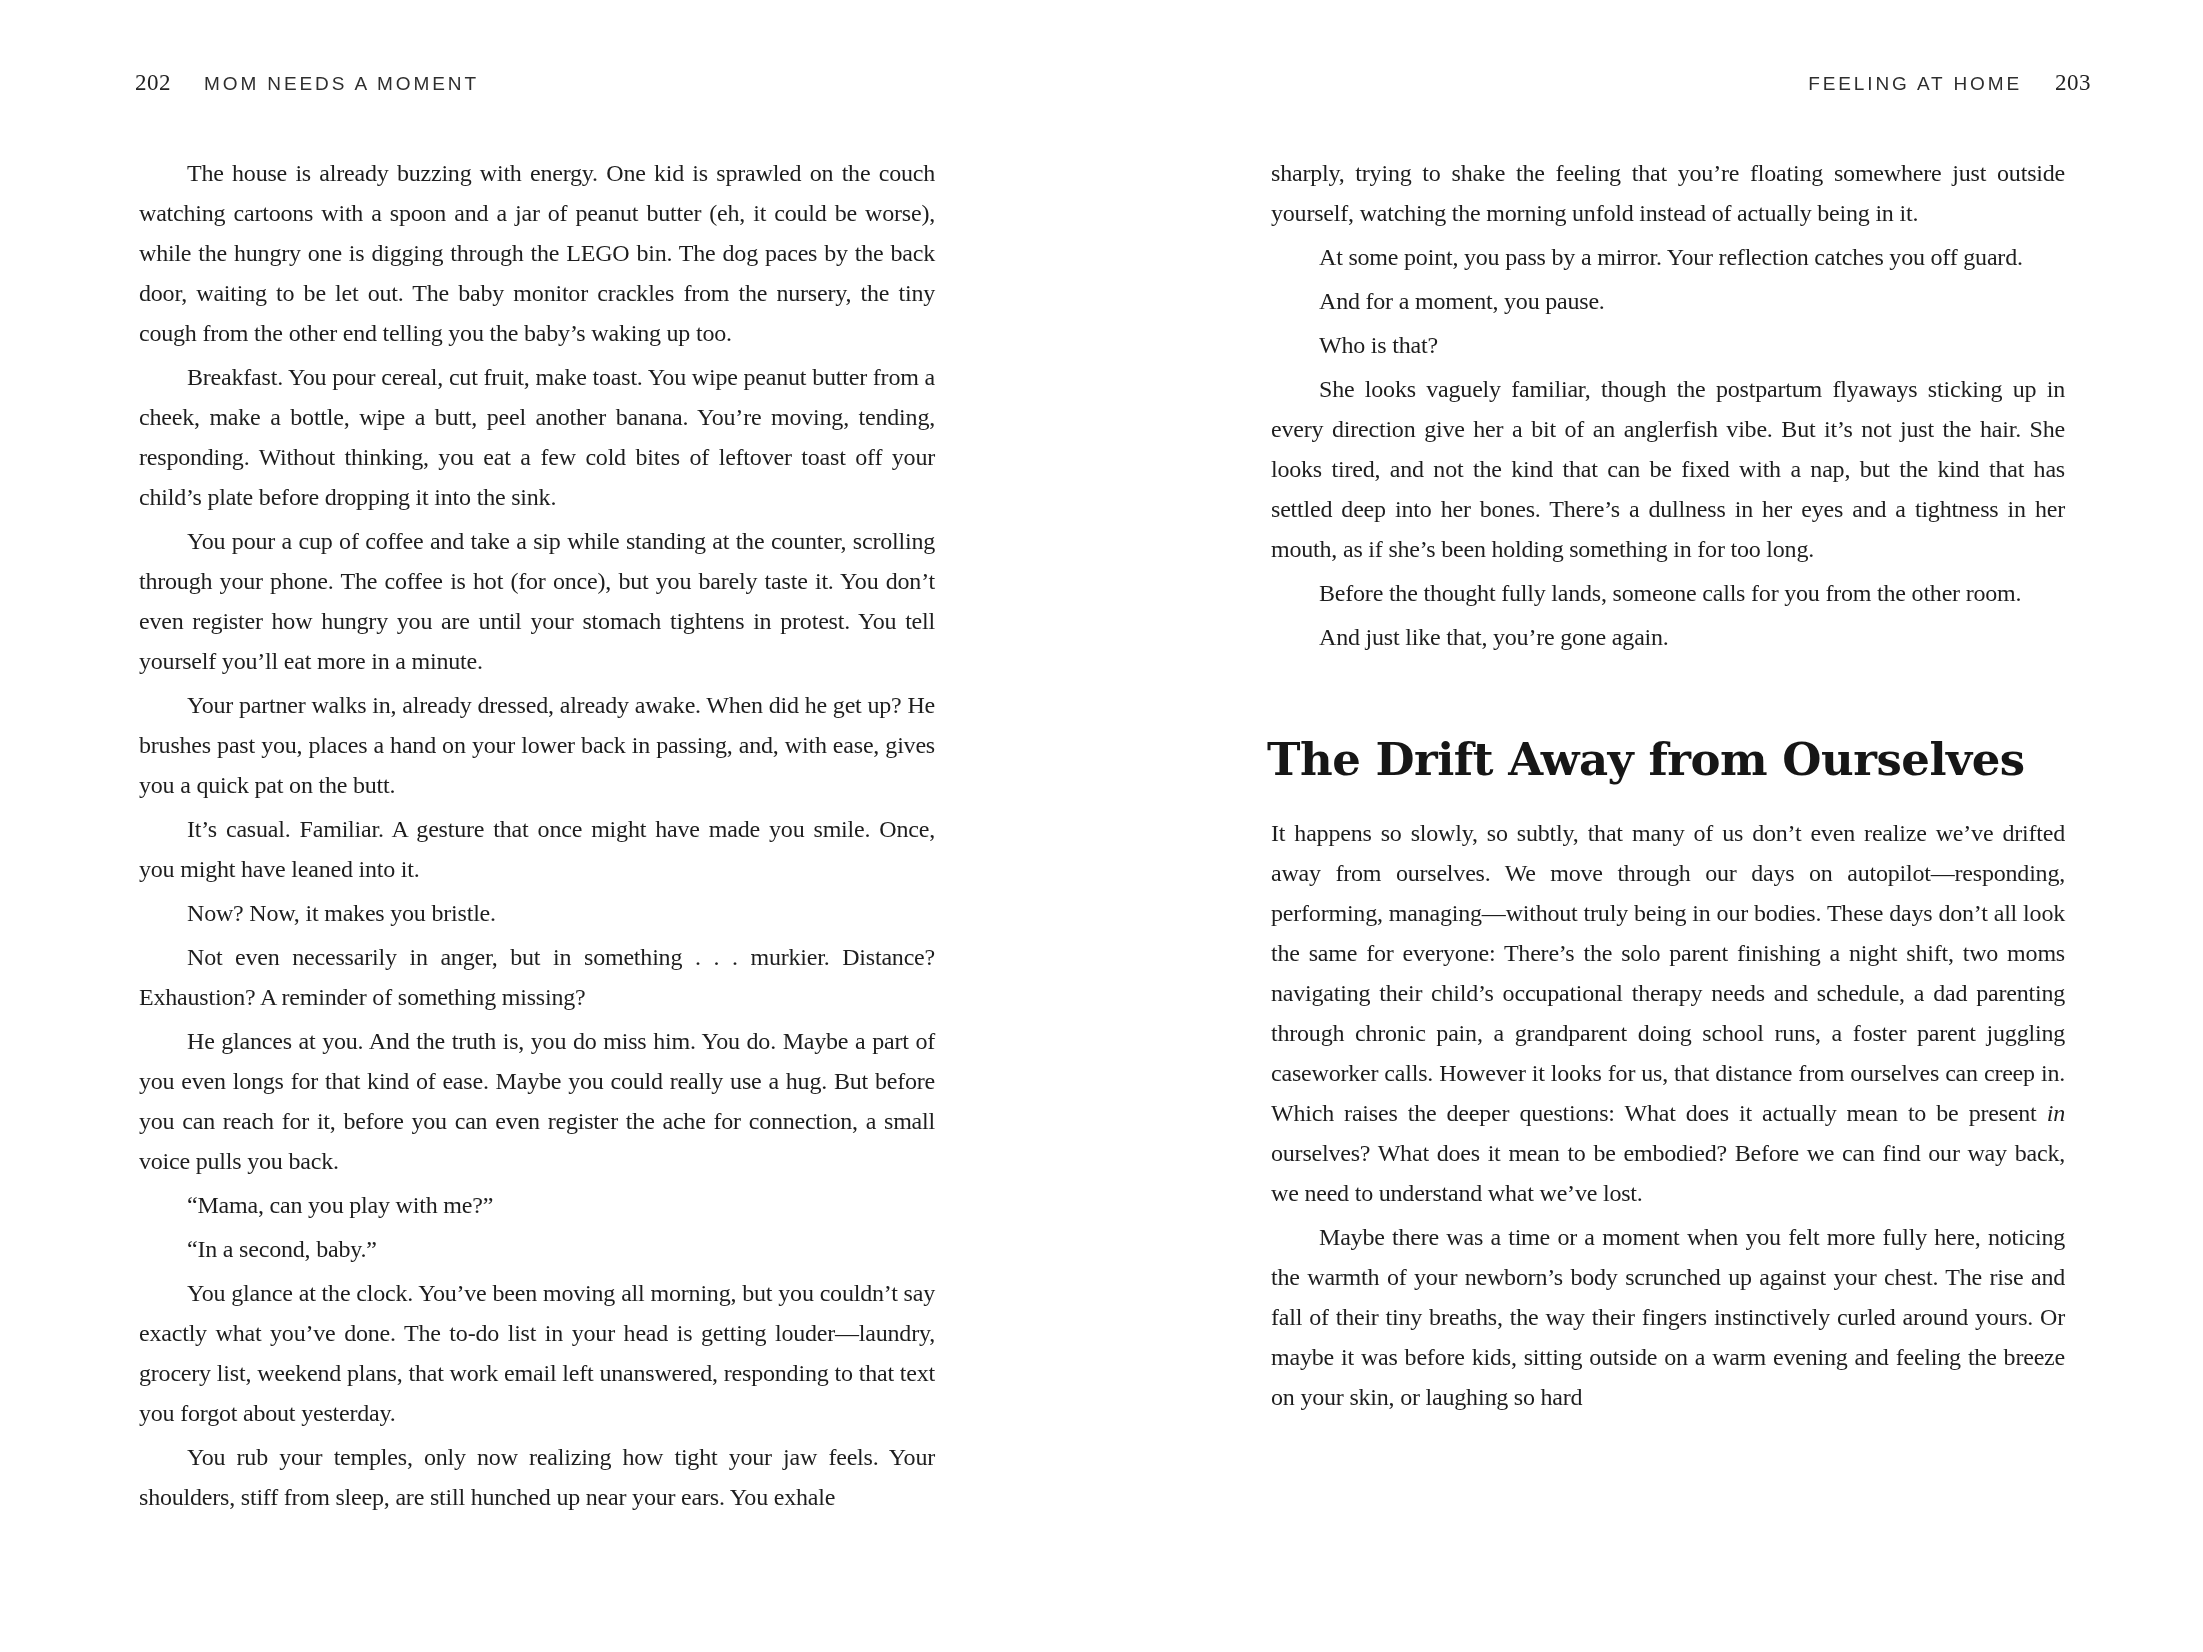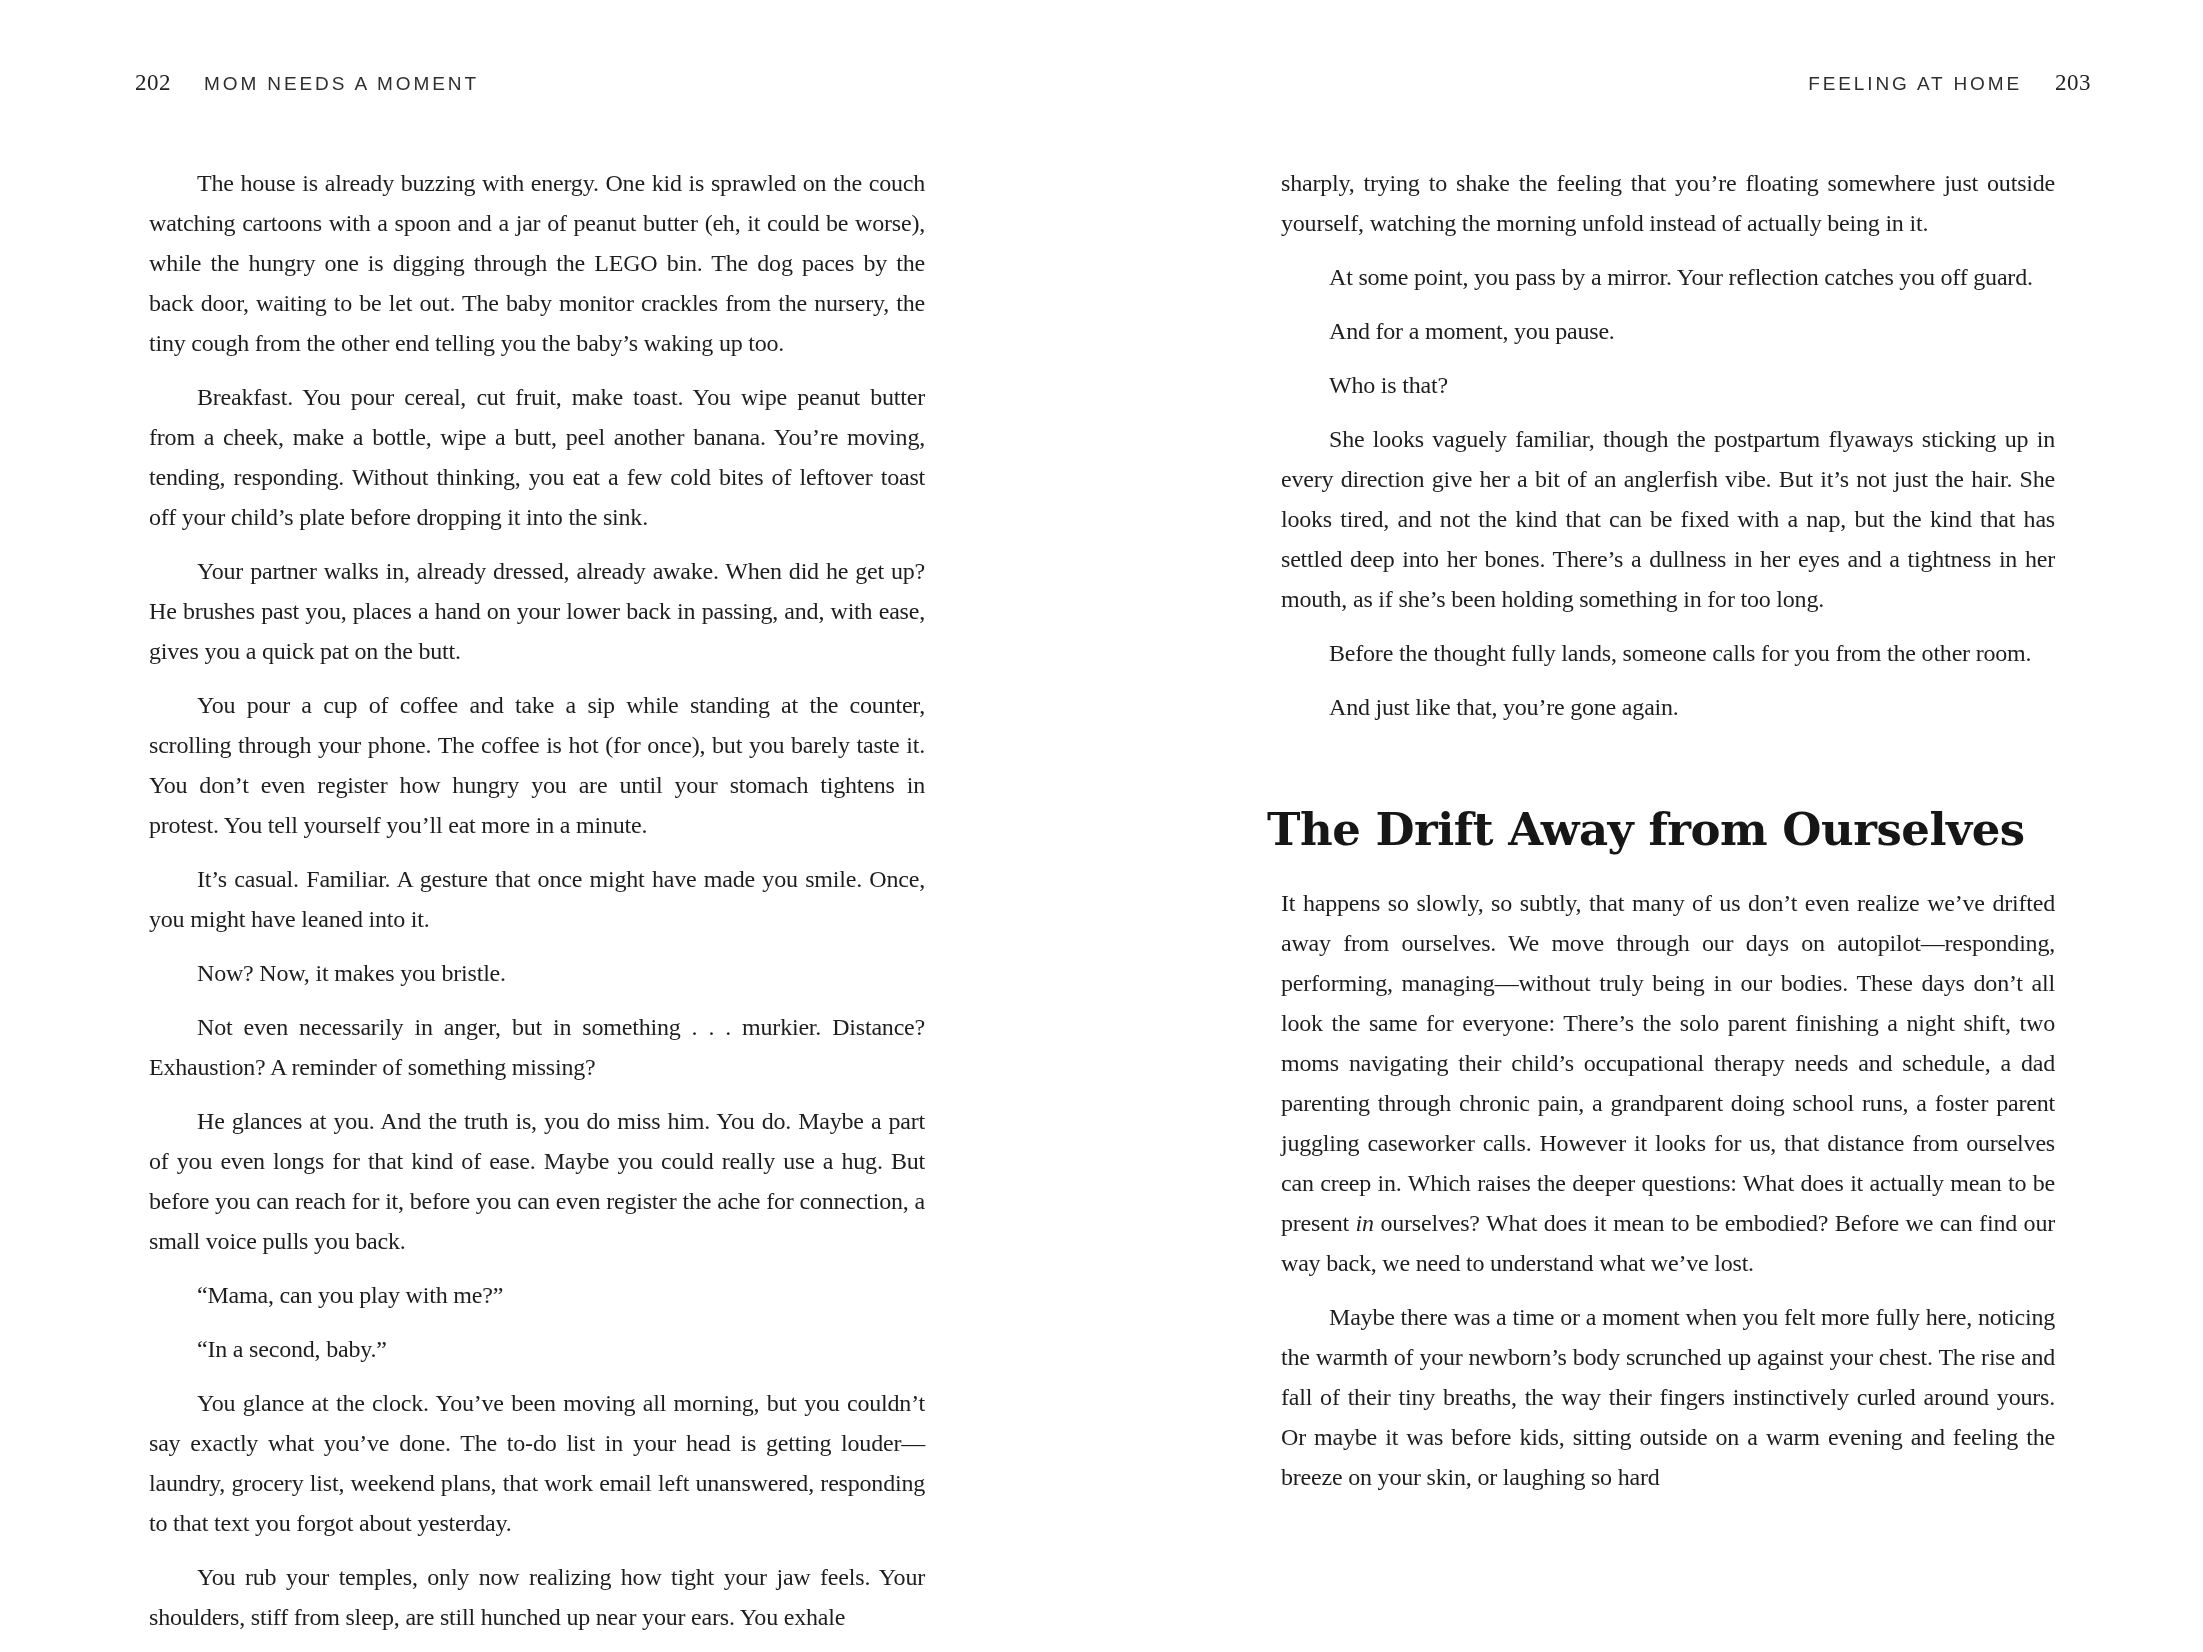--- a/index.html
+++ b/index.html
@@ -45,21 +45,21 @@
     font-family: "Liberation Serif", serif;
     font-size: 24px;
     line-height: 40px;
     color: #1e1e1e;
     text-align: justify;
     letter-spacing: -0.2px;
   }
   .page-left  .page-body { left: 135px; width: 804px; }
   .page-right .page-body { left: 165px; width: 802px; }
 
-  p.body-paragraph { margin: 14px; padding: 0; }
+  p.body-paragraph { margin: 4px; padding: 0; }
   p.body-paragraph.indent { text-indent: 48px; }
   p.body-paragraph em { font-style: italic; }
 
   h2.section-heading {
     font-family: "DejaVu Serif", serif;
     font-size: 45px;
     font-weight: 700;
     color: #161616;
     margin: 77px 0 27.5px 0;
     line-height: 1.15;
@@ -72,22 +72,22 @@
 
 <div class="spread">
 
   <div class="page page-left">
     <div class="running-header">
       <span class="folio">202</span><span class="head-title">MOM NEEDS A MOMENT</span>
     </div>
     <div class="page-body">
         <p class="body-paragraph indent"><span>The house is already buzzing with energy. One kid is sprawled on the couch watching cartoons with a spoon and a jar of peanut butter (eh, it could be worse), while the hungry one is digging through the LEGO bin. The dog paces by the back door, waiting to be let out. The baby monitor crackles from the nursery, the tiny cough from the other end telling you the baby’s waking up too.</span></p>
         <p class="body-paragraph indent"><span>Breakfast. You pour cereal, cut fruit, make toast. You wipe peanut butter from a cheek, make a bottle, wipe a butt, peel another banana. You’re moving, tending, responding. Without thinking, you eat a few cold bites of leftover toast off your child’s plate before dropping it into the sink.</span></p>
+        <p class="body-paragraph indent"><span>You pour a cup of coffee and take a sip while standing at the counter, scrolling through your phone. The coffee is hot (for once), but you barely taste it. You don’t even register how hungry you are until your stomach tightens in protest. You tell yourself you’ll eat more in a minute.</span></p>
         <p class="body-paragraph indent"><span>Your partner walks in, already dressed, already awake. When did he get up? He brushes past you, places a hand on your lower back in passing, and, with ease, gives you a quick pat on the butt.</span></p>
-        <p class="body-paragraph indent"><span>You pour a cup of coffee and take a sip while standing at the counter, scrolling through your phone. The coffee is hot (for once), but you barely taste it. You don’t even register how hungry you are until your stomach tightens in protest. You tell yourself you’ll eat more in a minute.</span></p>
         <p class="body-paragraph indent"><span>It’s casual. Familiar. A gesture that once might have made you smile. Once, you might have leaned into it.</span></p>
         <p class="body-paragraph indent"><span>Now? Now, it makes you bristle.</span></p>
         <p class="body-paragraph indent"><span>Not even necessarily in anger, but in something . . . murkier. Distance? Exhaustion? A reminder of something missing?</span></p>
         <p class="body-paragraph indent"><span>He glances at you. And the truth is, you do miss him. You do. Maybe a part of you even longs for that kind of ease. Maybe you could really use a hug. But before you can reach for it, before you can even register the ache for connection, a small voice pulls you back.</span></p>
         <p class="body-paragraph indent"><span>“Mama, can you play with me?”</span></p>
         <p class="body-paragraph indent"><span>“In a second, baby.”</span></p>
         <p class="body-paragraph indent"><span>You glance at the clock. You’ve been moving all morning, but you couldn’t say exactly what you’ve done. The to-do list in your head is getting louder—laundry, grocery list, weekend plans, that work email left unanswered, responding to that text you forgot about yesterday.</span></p>
         <p class="body-paragraph indent"><span>You rub your temples, only now realizing how tight your jaw feels. Your shoulders, stiff from sleep, are still hunched up near your ears. You exhale</span></p>
       </div>
   </div>

